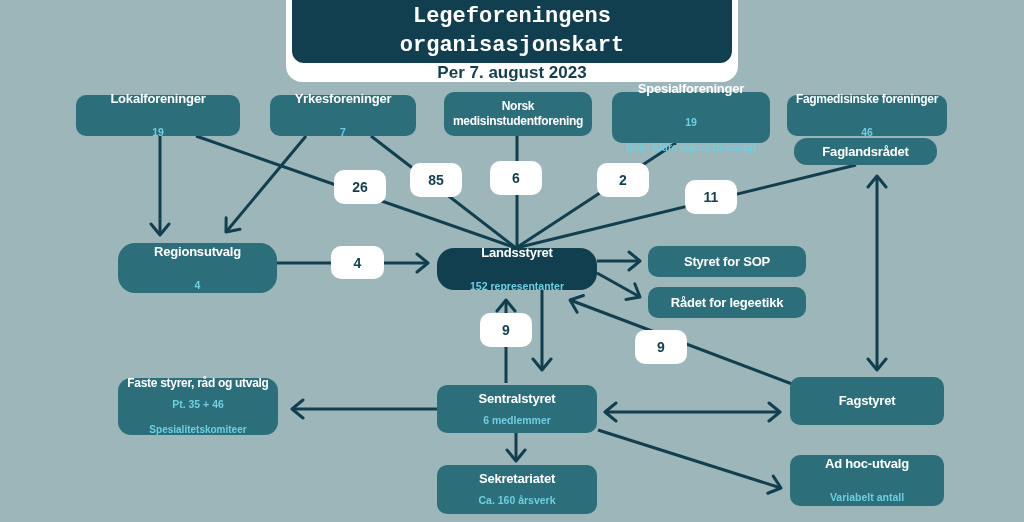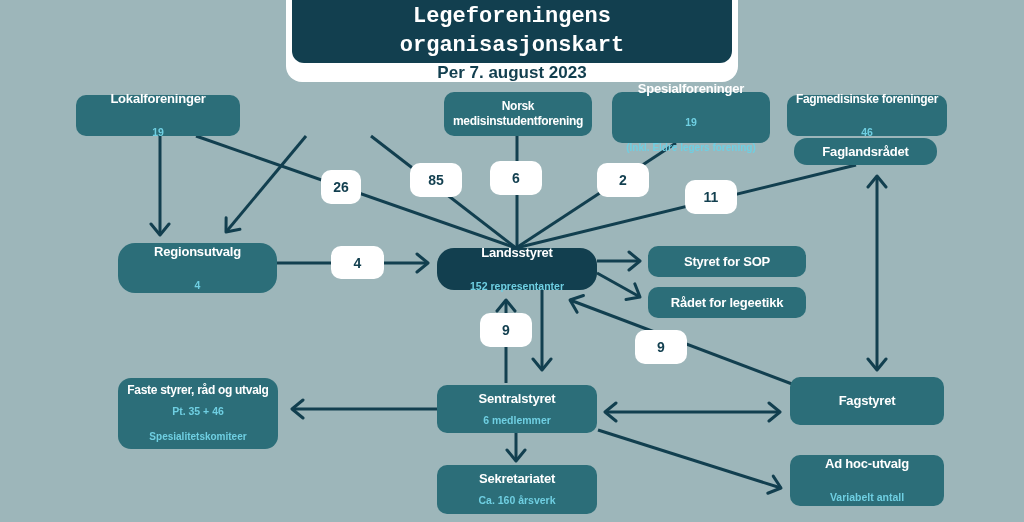--- a/index.html
+++ b/index.html
@@ -87,20 +87,24 @@
     <span>Legeforeningens</span>
     <span>organisasjonskart</span>
   </div>
   <div class="title-date">Per 7. august 2023</div>
 
   <div class="node" style="left:76px;top:95px;width:164px;height:41px">
     <div class="label">Lokalforeninger</div>
     <div class="sub">19</div>
   </div>
 
+  <div class="node" style="left:270px;top:95px;width:146px;height:41px">
+    <div class="label">Yrkesforeninger</div>
+    <div class="sub">7</div>
+  </div>
 
   <div class="node" style="left:444px;top:92px;width:148px;height:44px">
     <div class="label fs12">Norsk medisinstudentforening</div>
   </div>
 
   <div class="node" style="left:612px;top:92px;width:158px;height:51px">
     <div class="label">Spesialforeninger</div>
     <div class="sub">19</div>
     <div class="sub note">(Inkl. Eldre legers forening)</div>
   </div>
@@ -125,21 +129,21 @@
   </div>
 
   <div class="node" style="left:648px;top:246px;width:158px;height:31px">
     <div class="label">Styret for SOP</div>
   </div>
 
   <div class="node" style="left:648px;top:287px;width:158px;height:31px">
     <div class="label">Rådet for legeetikk</div>
   </div>
 
-  <div class="node" style="left:118px;top:378px;width:160px;height:71px;border-radius:13px">
+  <div class="node" style="left:118px;top:378px;width:160px;height:57px;border-radius:13px">
     <div class="label fs12">Faste styrer, råd og utvalg</div>
     <div class="sub gap">Pt. 35 + 46</div>
     <div class="sub note">Spesialitetskomiteer</div>
   </div>
 
   <div class="node" style="left:437px;top:385px;width:160px;height:48px">
     <div class="label">Sentralstyret</div>
     <div class="sub gap">6 medlemmer</div>
   </div>
 
@@ -150,21 +154,21 @@
   <div class="node" style="left:437px;top:465px;width:160px;height:49px">
     <div class="label">Sekretariatet</div>
     <div class="sub gap">Ca. 160 årsverk</div>
   </div>
 
   <div class="node" style="left:790px;top:455px;width:154px;height:51px">
     <div class="label">Ad hoc-utvalg</div>
     <div class="sub">Variabelt antall</div>
   </div>
 
-  <div class="chip" style="left:321px;top:170px;width:40px;height:34px">26</div>
+  <div class="chip" style="left:334px;top:170px;width:52px;height:34px">26</div>
   <div class="chip" style="left:410px;top:163px;width:52px;height:34px">85</div>
   <div class="chip" style="left:490px;top:161px;width:52px;height:34px">6</div>
   <div class="chip" style="left:597px;top:163px;width:52px;height:34px">2</div>
   <div class="chip" style="left:685px;top:180px;width:52px;height:34px">11</div>
   <div class="chip" style="left:331px;top:246px;width:53px;height:33px">4</div>
   <div class="chip" style="left:480px;top:313px;width:52px;height:34px">9</div>
   <div class="chip" style="left:635px;top:330px;width:52px;height:34px">9</div>
 
 </div>
 

